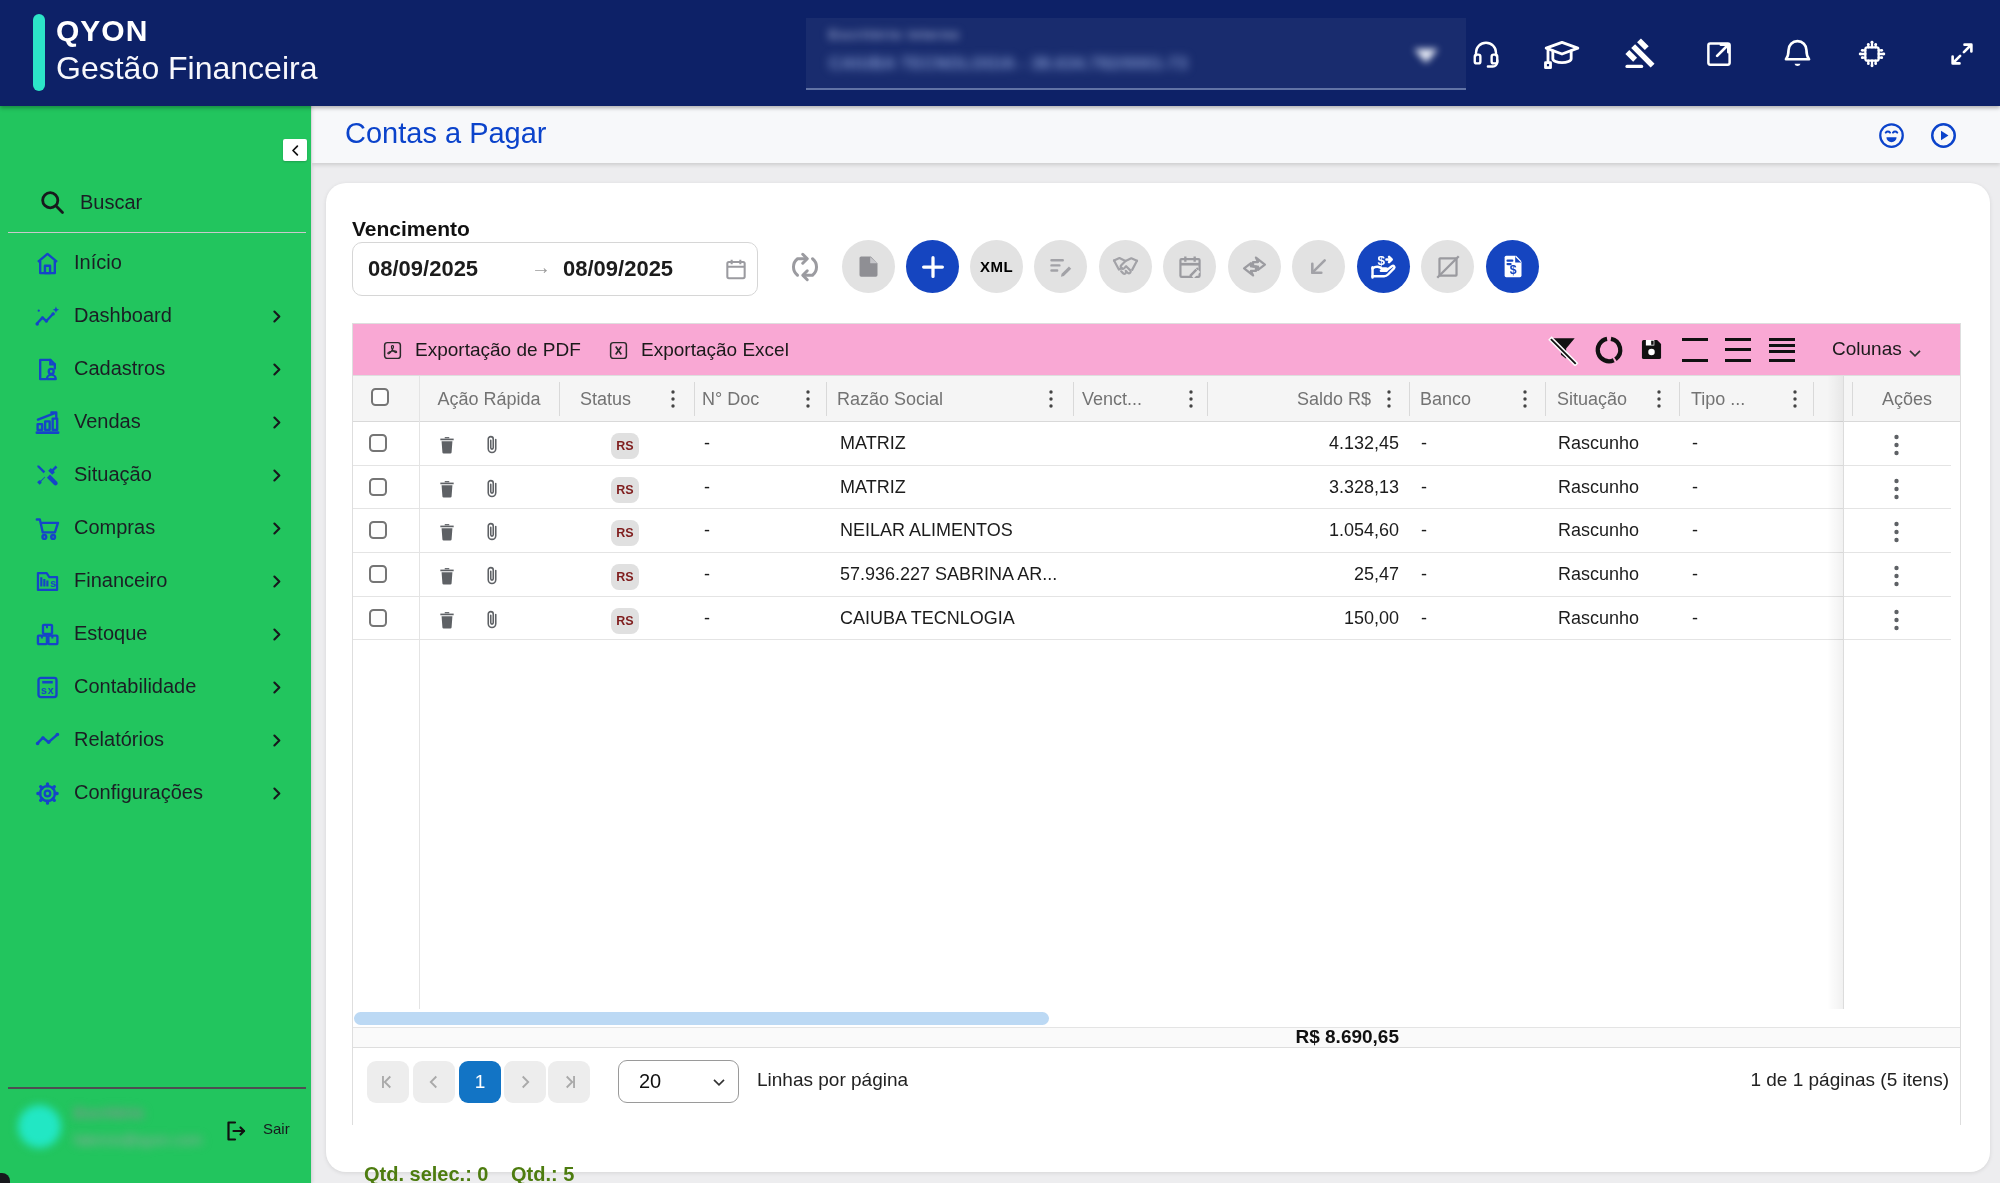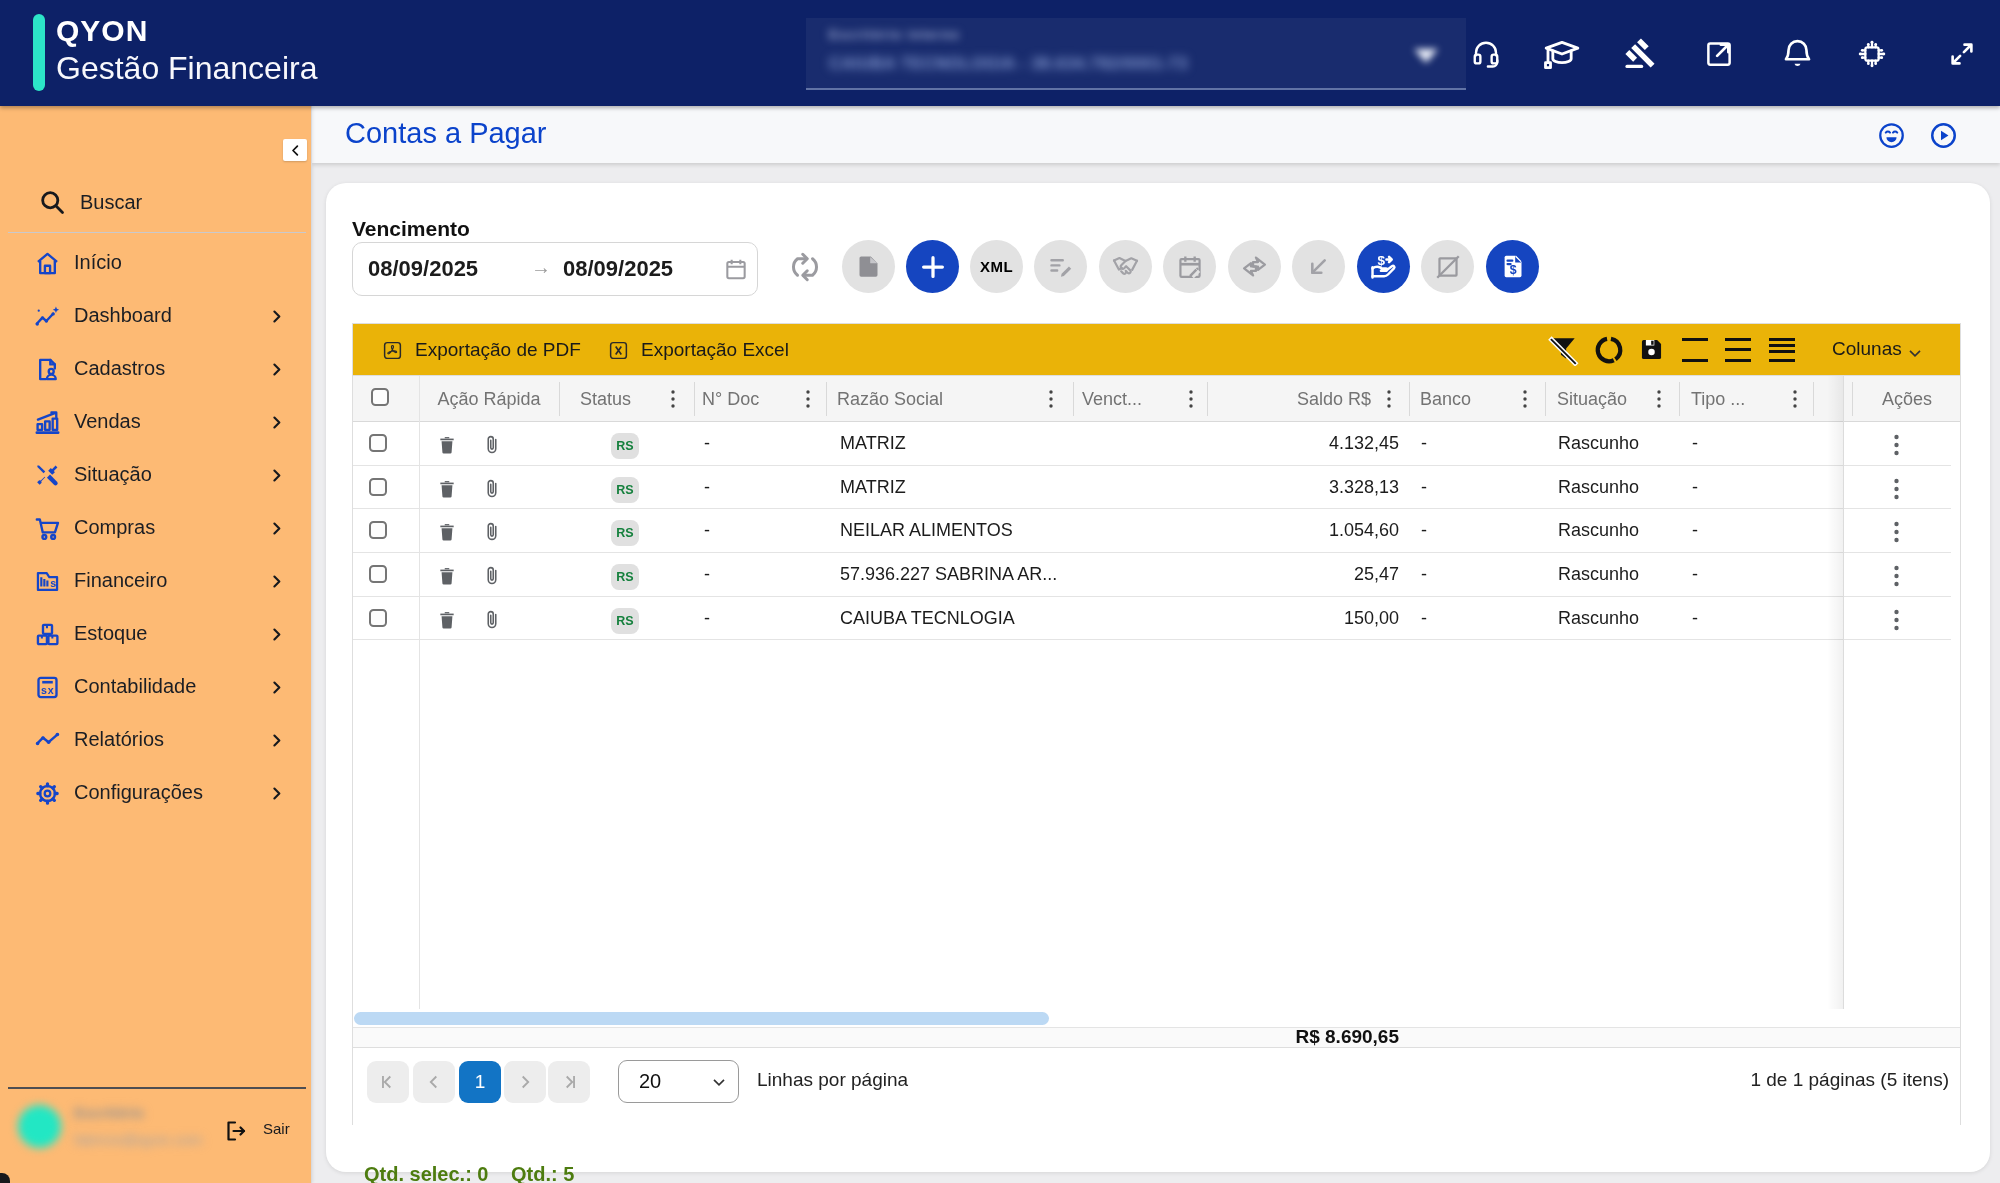--- a/index.html
+++ b/index.html
@@ -11,21 +11,21 @@
   #tealbar { position:absolute; left:33px; top:14px; width:12px; height:77px; border-radius:7px; background:#2ce5c8; }
   #qyon { position:absolute; left:56px; top:14px; color:#fff; font-size:30px; font-weight:bold; letter-spacing:1px; }
   #gestao { position:absolute; left:56px; top:50px; color:#f8f8fc; font-size:32px; font-weight:400; }
   #compsel { position:absolute; left:806px; top:18px; width:660px; height:72px; background:rgba(255,255,255,0.05); border-bottom:2px solid rgba(170,185,220,0.5); }
   #compsel .lbl { position:absolute; left:23px; top:10px; font-size:12.5px; color:#a8b4da; filter:blur(4px); font-weight:600; letter-spacing:1.5px;}
   #compsel .val { position:absolute; left:23px; top:36px; font-size:16.5px; color:#8499cf; filter:blur(5px); font-weight:700; letter-spacing:0.5px;}
   #compsel .caret { position:absolute; right:28px; top:31px; width:0; height:0; border-left:12px solid transparent; border-right:12px solid transparent; border-top:14px solid #eef2fb; filter:blur(3.5px); }
   .topico { position:absolute; top:39px; width:30px; height:30px; }
 
   
-  #sidebar { position:absolute; left:0; top:106px; width:312px; height:1077px; background:#fdba74; border-right:1px solid #d9d9dc; box-shadow:1px 0 3px rgba(0,0,0,0.08); z-index:10; }
+  #sidebar { position:absolute; left:0; top:106px; width:312px; height:1077px; background:#22c55e; border-right:1px solid #d9d9dc; box-shadow:1px 0 3px rgba(0,0,0,0.08); z-index:10; }
   #collapsebtn { position:absolute; left:283px; top:139px; width:24px; height:22px; background:#fff; box-shadow:0 1px 2px rgba(0,0,0,0.18); border-radius:2px; z-index:20; display:flex; align-items:center; justify-content:center; }
   #buscar-ic { position:absolute; left:38px; top:82px; width:28px; height:28px; }
   #buscar-tx { position:absolute; left:80px; top:85px; font-size:20px; color:#1b1e24; }
   #side-div { position:absolute; left:8px; top:126px; width:298px; border-top:1px solid #c9c9cc; }
   .mitem { position:absolute; left:0; width:312px; height:53px; }
   .mitem svg.mic { position:absolute; left:34px; top:13px; width:27px; height:27px; }
   .mitem .mtx { position:absolute; left:74px; top:14px; font-size:20px; color:#1b1e24; }
   .mitem svg.chev { position:absolute; left:268px; top:18px; width:17px; height:17px; }
   #side-div2 { position:absolute; left:8px; top:981px; width:298px; border-top:2px solid #4e4e52; }
   #avatar { position:absolute; left:18px; top:999px; width:43px; height:43px; border-radius:50%; background:#22e7c4; filter:blur(4px); }
@@ -47,41 +47,41 @@
   #datebox .arr { position:absolute; left:178px; top:13px; font-size:20px; color:#9a9a9a; }
   #datebox .d2 { position:absolute; left:210px; top:13px; font-size:22px; font-weight:700; color:#1c1c1c; }
   #datebox .cal { position:absolute; left:370px; top:13px; width:26px; height:26px; }
   .cbtn { position:absolute; top:57px; width:53px; height:53px; border-radius:50%; display:flex; align-items:center; justify-content:center; }
   .cgray { background:#e2e2e2; }
   .cblue { background:#1545c0; }
   #refreshic { position:absolute; left:461px; top:66px; width:36px; height:36px; }
 
   
   #grid { position:absolute; left:26px; top:140px; width:1609px; height:802px; border:1px solid #dedede; background:#fff; }
-  #gtoolbar { position:absolute; left:0; top:0; width:1607px; height:52px; border-bottom:1px solid #dedede; background:#eab308; }
+  #gtoolbar { position:absolute; left:0; top:0; width:1607px; height:52px; border-bottom:1px solid #dedede; background:#f9a8d4; }
   .expbtn { position:absolute; top:11px; height:30px; display:flex; align-items:center; gap:11px; font-size:19px; color:#1a1a1a; }
   #ghead { position:absolute; left:0; top:52px; width:1607px; height:46px; background:#f5f5f5; border-bottom:1px solid #d9d9d9; }
   .hcell { position:absolute; top:0; height:46px; font-size:18px; color:#737373; display:flex; align-items:center; }
   .hsep { position:absolute; top:6px; height:34px; width:1px; background:#d9d9d9; }
   .hdots { position:absolute; top:14px; width:4px; height:18px; }
   .grow { position:absolute; left:0; width:1598px; height:42.7px; border-bottom:1px solid #e4e4e4; background:#fff; }
   .gcell { position:absolute; font-size:18px; color:#1c1c1c; top:10px; }
   .chk { position:absolute; width:18px; height:18px; border:2px solid #757575; border-radius:4.5px; background:#fdfdfd; }
   .rA { left:16px; top:11px; }
   .rtrash { position:absolute; left:84px; top:11px; width:20px; height:22px; }
   .rclip { position:absolute; left:129px; top:8px; width:20px; height:27px; }
   .rC { left:258px; top:10px; }
   .rD { left:351px; }
   .rE { left:487px; }
   .rF { left:854px; width:192px; text-align:right; }
   .rG { left:1068px; }
   .rH { left:1205px; }
   .rI { left:1339px; }
   .rdots { position:absolute; left:1541px; top:11px; width:5px; height:22px; }
-  .rspill { position:absolute; width:28px; height:26px; background:#e0e0e0; border-radius:8px; color:#15803d; font-size:12.5px; font-weight:700; display:flex; align-items:center; justify-content:center; }
+  .rspill { position:absolute; width:28px; height:26px; background:#e0e0e0; border-radius:8px; color:#7f1d1d; font-size:12.5px; font-weight:700; display:flex; align-items:center; justify-content:center; }
   #vline1 { position:absolute; left:66px; top:52px; width:1px; height:633px; background:#e4e4e4; }
   #vline2 { position:absolute; left:1490px; top:52px; width:1px; height:633px; background:#dcdcdc; }
   #vline3 { position:absolute; left:1499px; top:52px; width:0px; height:0px; }
   #lockshadow { position:absolute; left:1474px; top:52px; width:16px; height:633px; background:linear-gradient(to right, rgba(0,0,0,0), rgba(0,0,0,0.055)); }
   #hsb { position:absolute; left:0px; top:685px; width:1607px; height:18px; background:#fff; }
   #hsb .thumb { position:absolute; left:1px; top:3px; width:695px; height:13px; border-radius:7px; background:#bcd9f4; }
   #gsummary { position:absolute; left:0; top:703px; width:1607px; height:20px; background:#fafafa; border-top:1px solid #e4e4e4; }
   #gsummary .sum { position:absolute; left:854px; top:-2px; width:192px; text-align:right; font-size:19px; font-weight:bold; color:#111; }
   #gpager { position:absolute; left:0; top:723px; width:1607px; height:79px; border-top:1px solid #dedede; background:#fff; }
   .pbtn { position:absolute; top:13px; width:42px; height:42px; border-radius:9px; background:#ededed; display:flex; align-items:center; justify-content:center; }

